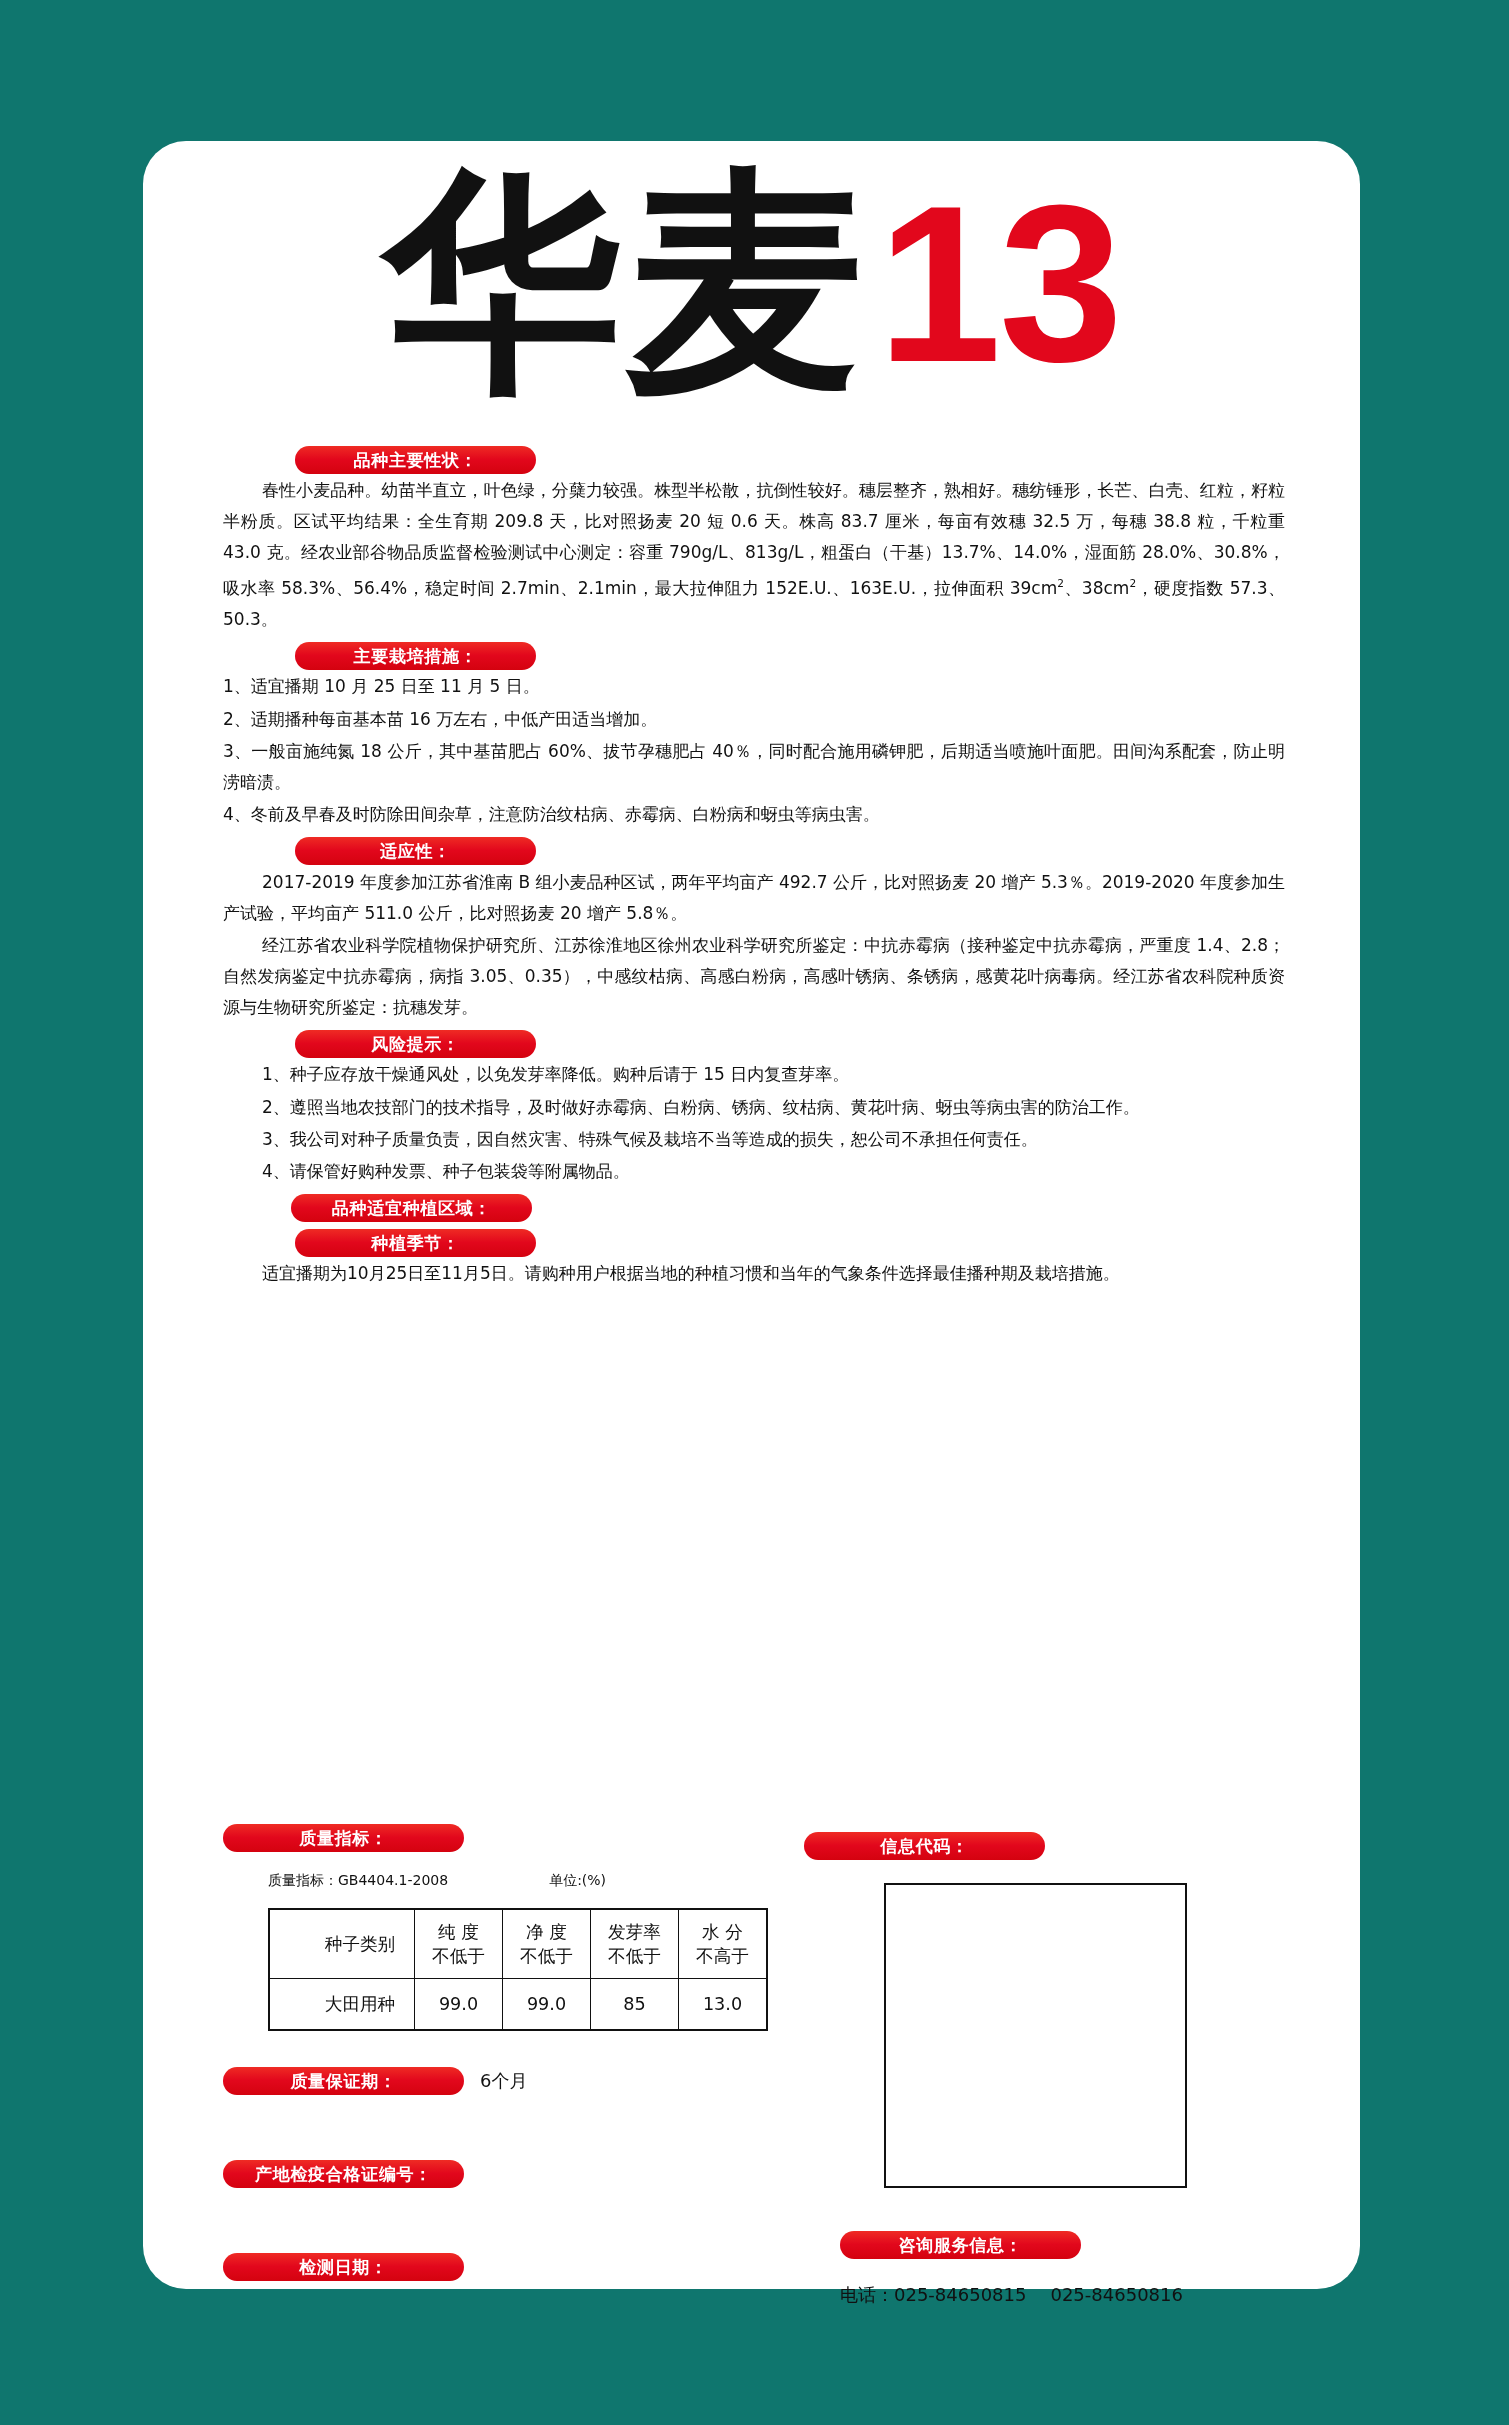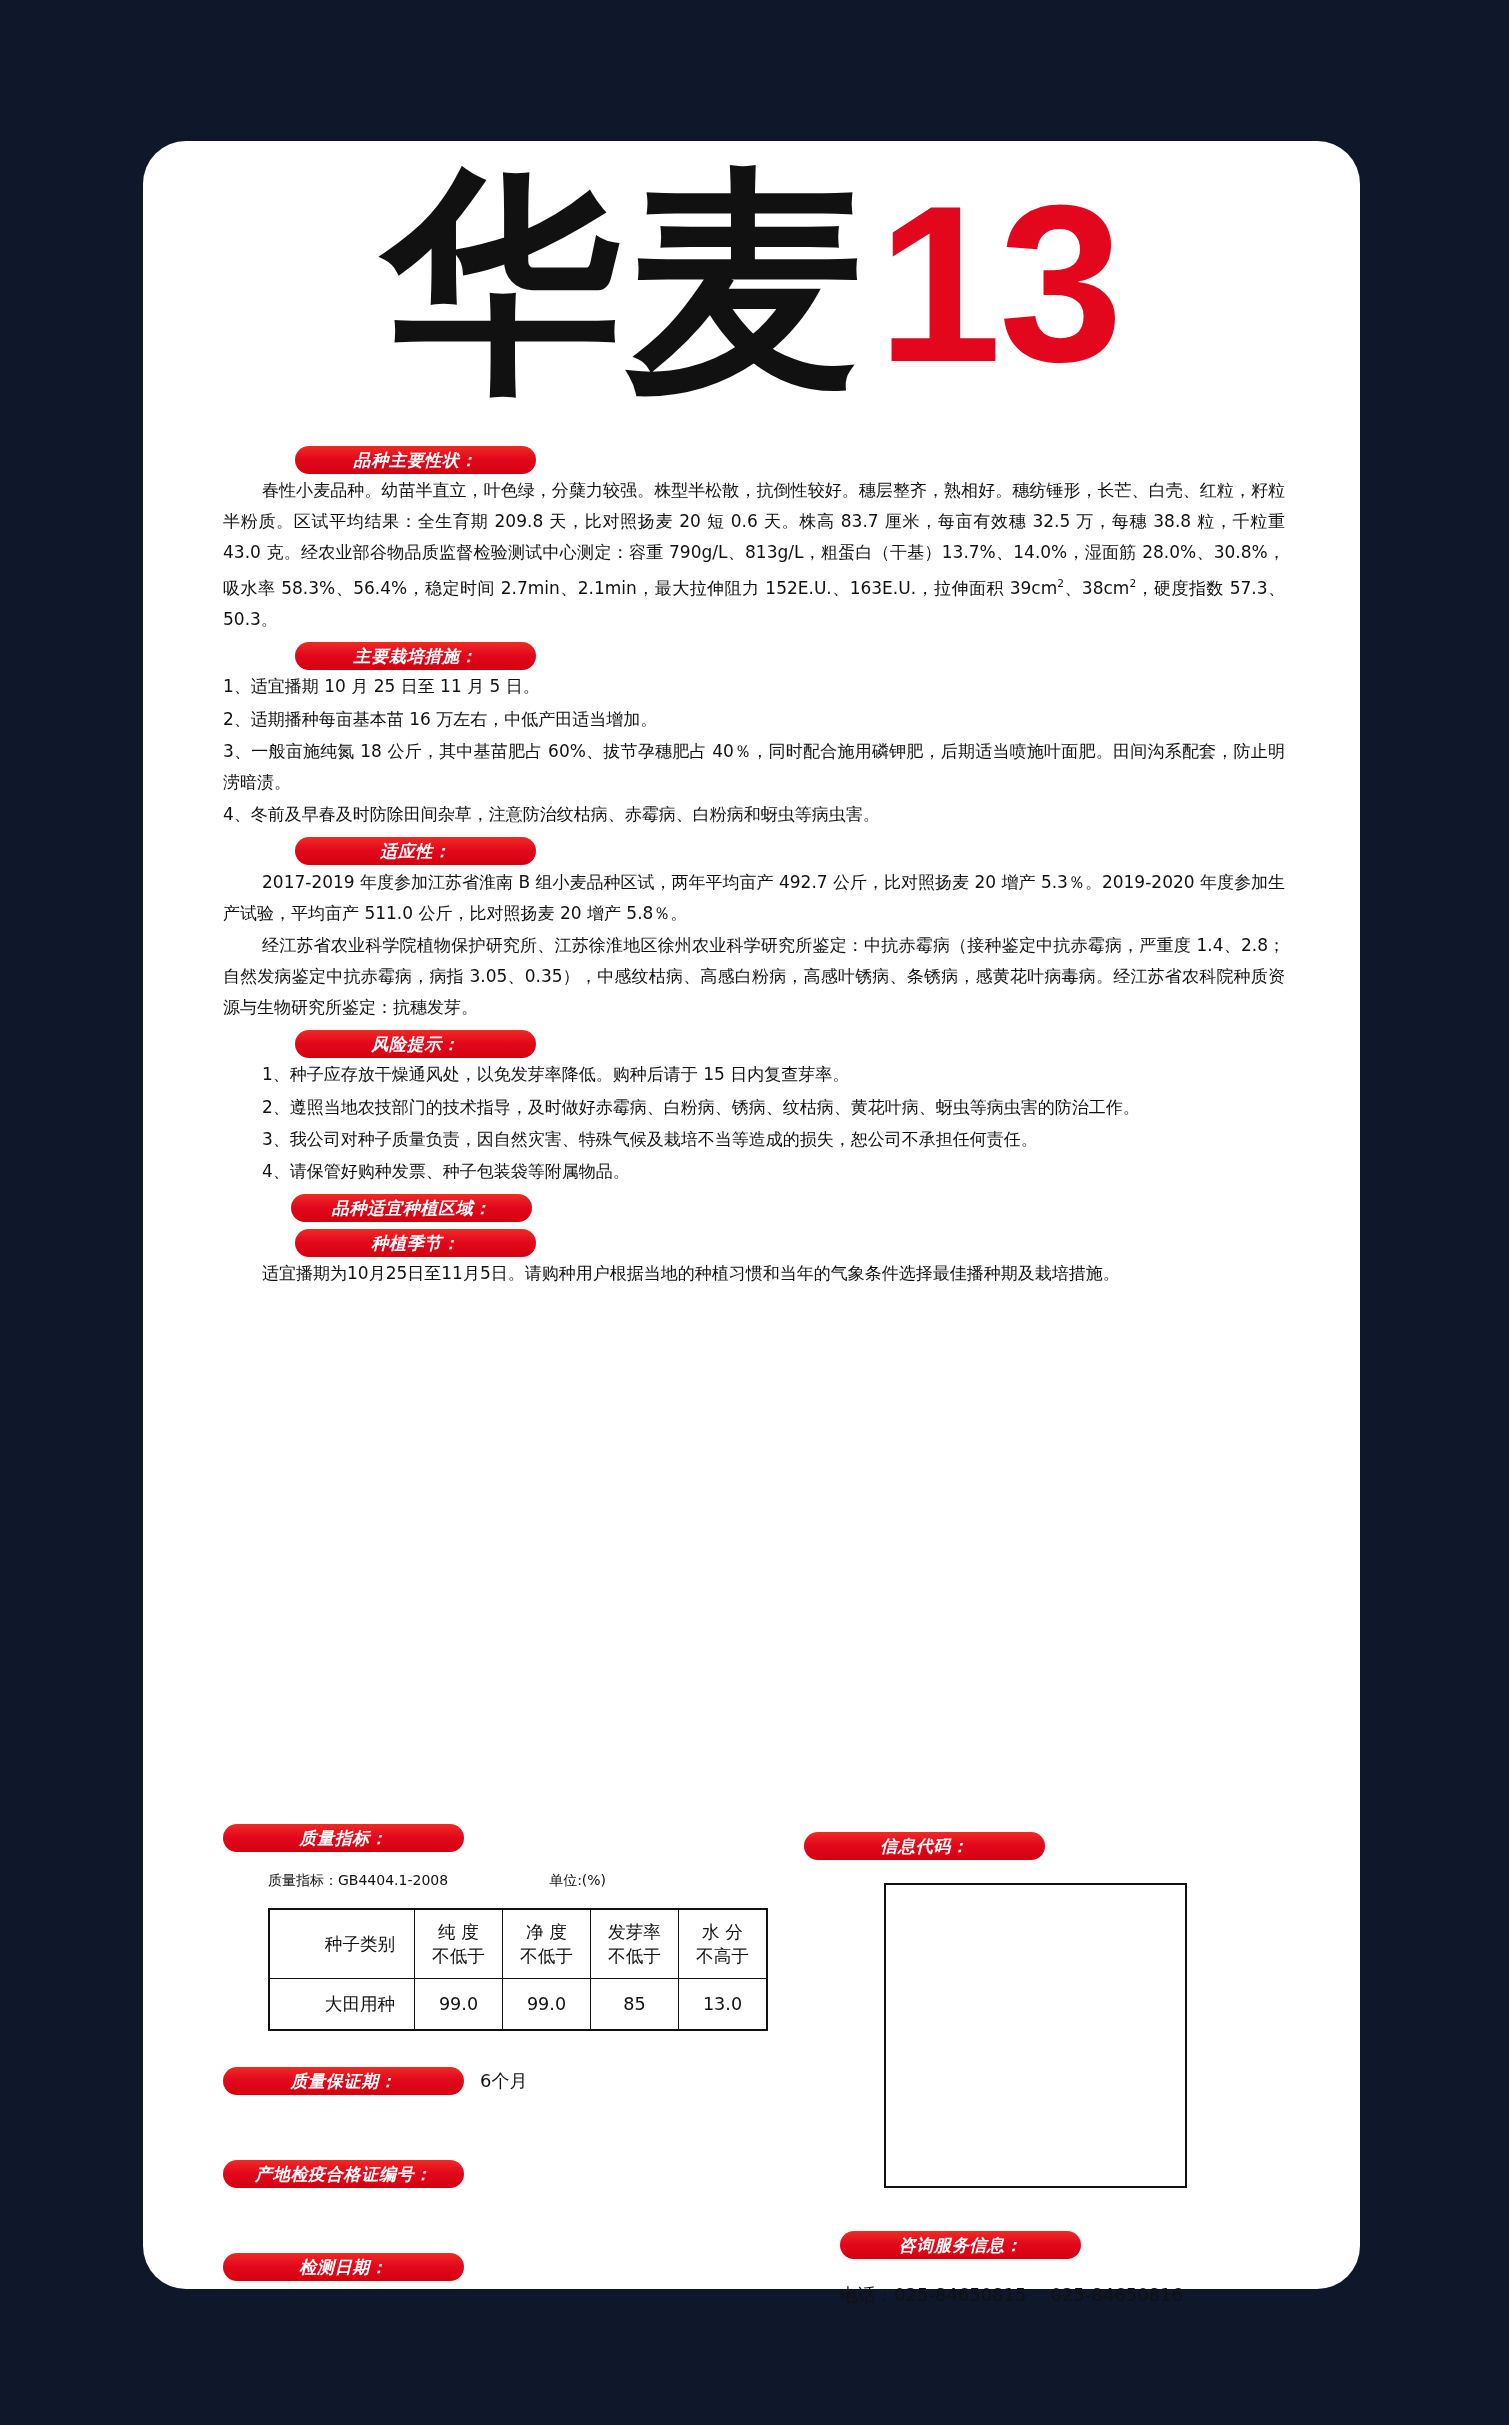--- a/index.html
+++ b/index.html
@@ -7,21 +7,21 @@
     padding: 0;
     background: #ffffff;
   }
   body {
     font-family: "Liberation Sans", "DejaVu Sans", sans-serif;
   }
   .page {
     position: relative;
     width: 1509px;
     height: 2426px;
-    background: #0f172a;
+    background: #0f766e;
     overflow: hidden;
   }
   .card {
     position: absolute;
     left: 143px;
     top: 141px;
     width: 1217px;
     height: 2148px;
     background: #ffffff;
     border-radius: 43px;
@@ -73,21 +73,20 @@
     padding: 0 15px;
     border-radius: 14px;
     background: linear-gradient(180deg, #EF2B24 0%, #E2071C 48%, #D4020F 100%);
     color: #ffffff;
     font-size: 17px;
     font-weight: 700;
     text-align: center;
     letter-spacing: 0.7px;
     font-family: "DejaVu Sans", "Liberation Sans", sans-serif;
     white-space: nowrap;
-    font-style: italic;
   }
   .badge-row { margin: 0 0 4px 72px; }
   .badge-row.tight { margin-bottom: 1.4px; }
 
   
   p.body {
     margin: 0 0 1.4px 0;
     font-size: 17px;
     line-height: 31px;
     color: #111111;

